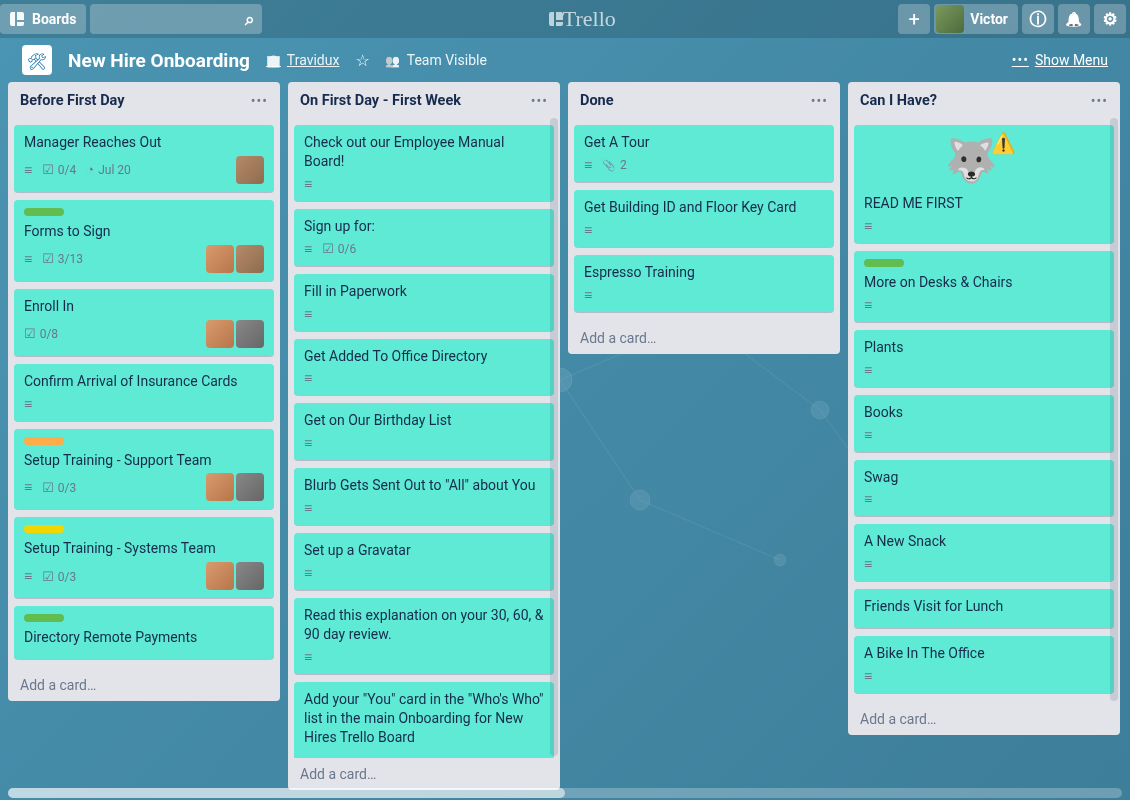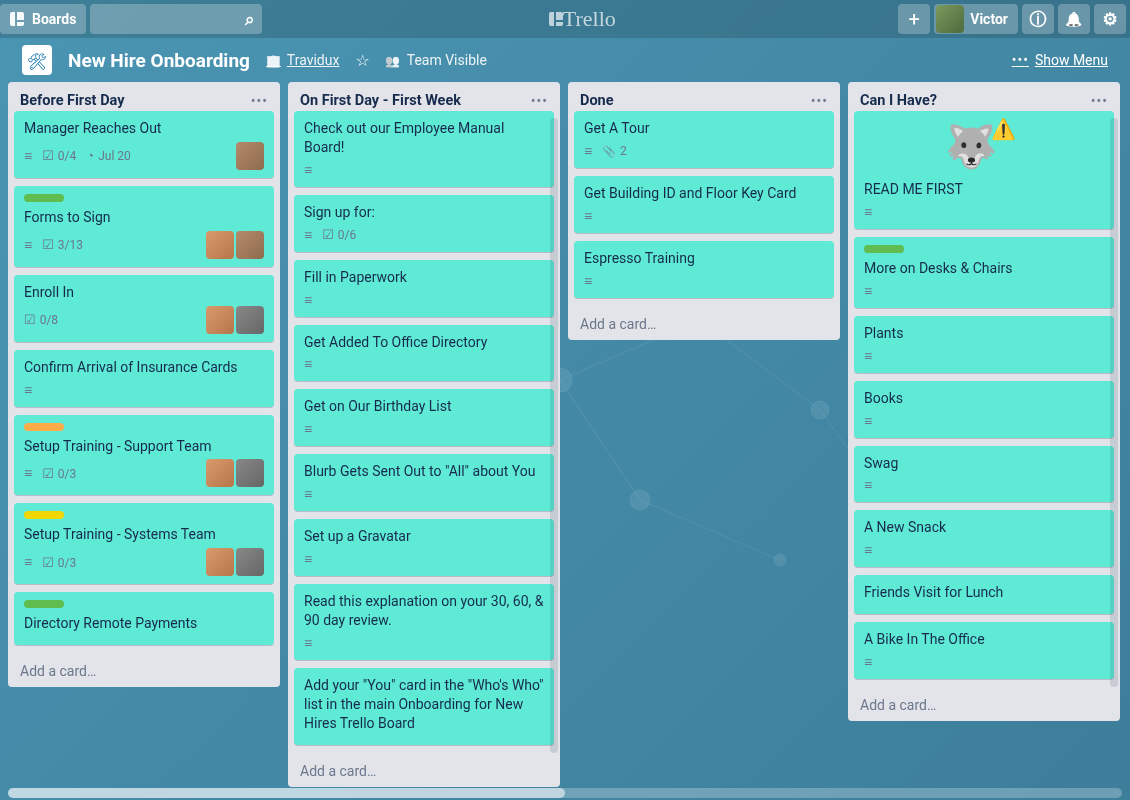--- a/index.html
+++ b/index.html
@@ -53,21 +53,21 @@
   padding: 0 4px 0 8px;
   white-space: nowrap;
   overflow-x: auto; overflow-y:hidden;
 }
 .list {
   display:inline-block; vertical-align:top;
   width: 272px; background:#e2e4e9; border-radius:4px;
   margin-right:8px; white-space:normal;
   max-height: 100%; display:inline-flex; flex-direction:column;
 }
-.list-header { padding:10px 12px 2px; display:flex; justify-content:space-between; align-items:center;gap:28px;}
+.list-header { padding:10px 12px 16px; display:flex; justify-content:space-between; align-items:center;gap:28px;}
 .list-title { font-weight:700; font-size:14.5px; color:#172b4d;}
 .list-menu { color:#6b778c; font-size:14px; cursor:pointer;}
 .cards { padding:0 6px 2px; overflow-y:auto; flex:1 1 auto;}
 .card {
   background:#5eead4; border-radius:4px; box-shadow:0 1px 0 rgba(9,30,66,.2);
   padding:8px 10px 8px; margin-bottom:8px; font-size:14px; color:#172b4d;
   cursor:pointer;
 }
 .card-title { margin-bottom:4px; line-height:1.35;}
 .badges { display:flex; align-items:center; gap:10px; color:#6b778c; font-size:12px; min-height:18px;}

